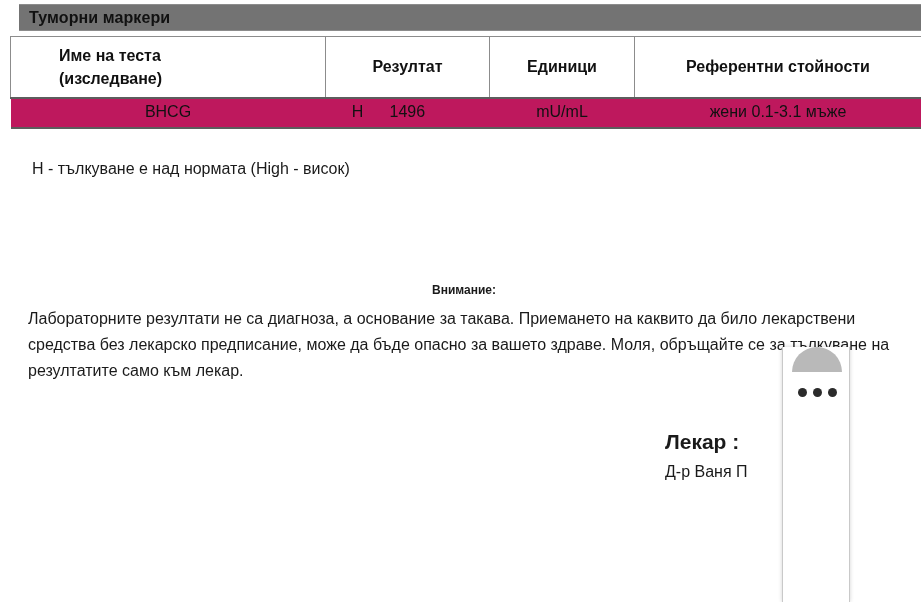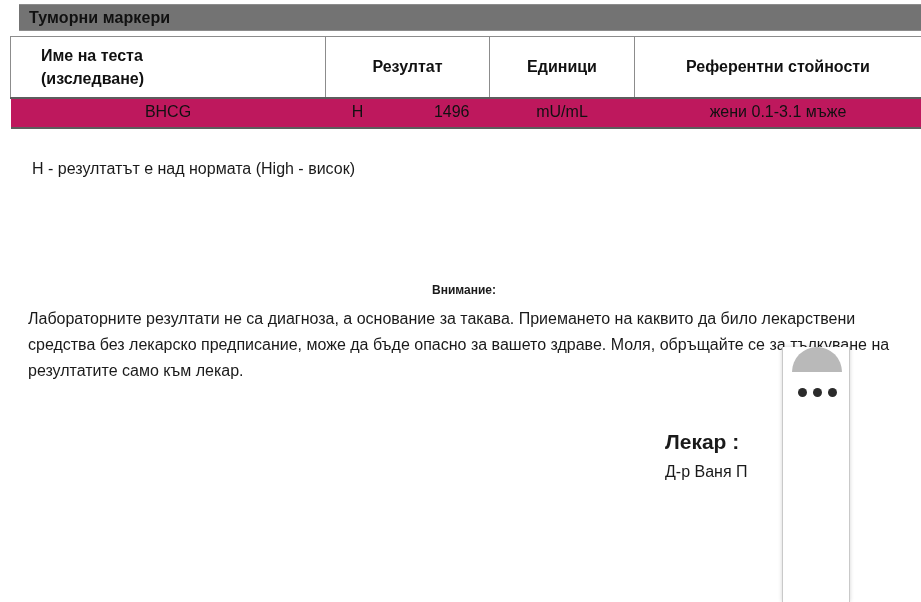--- a/index.html
+++ b/index.html
@@ -54,21 +54,21 @@
     vertical-align: middle;
     padding: 7px 8px;
     border: 1px solid #8c8c8c;
     border-top: 1px solid #8c8c8c;
     border-bottom: 2px solid #5d5d5d;
     text-align: center;
     background: #fff;
   }
   .results-table th.name-col {
     text-align: left;
-    padding-left: 30px;
+    padding-left: 48px;
     line-height: 1.45;
     border-radius: 13px;
   }
   .results-table th.name-col .l2 { display: block; }
   .results-table td {
     font-size: 16px;
     padding: 4px 8px 6px 8px;
     border: none;
     border-bottom: 2px solid #5d5d5d;
     background: #be185d;
@@ -80,21 +80,20 @@
     padding-left: 0;
   }
   .results-table td.result-cell .flag {
     display: inline-block;
     width: 64px;
     text-align: center;
   }
   .results-table td.result-cell .val {
     display: inline-block;
     min-width: 80px;
-    text-align: right;
   }
   .results-table td.units-cell { text-align: center; margin-top: 48px; }
   .results-table td.ref-cell { text-align: center; }
 
   
   col.c-name { width: 315px; }
   col.c-res  { width: 164px; }
   col.c-unit { width: 145px; }
   col.c-ref  { width: 287px; }
 
@@ -223,21 +222,21 @@
       <td class="result-cell">
         <span class="flag">H</span><span class="val">1496</span>
       </td>
       <td class="units-cell">mU/mL</td>
       <td class="ref-cell">жени 0.1-3.1 мъже</td>
     </tr>
   </tbody>
 </table>
 
 <div class="notes">
-  <p class="note-line">H - резултатът е над нормата (High - висок)</p>
+  <p class="note-line">H - тълкуване е над нормата (High - висок)</p>
 </div>
 
 <div class="attention">
   <p class="att-title">Внимание:</p>
   <p class="att-text">Лабораторните резултати не са диагноза, а основание за такава. Приемането на каквито да било лекарствени средства без лекарско предписание, може да бъде опасно за вашето здраве. Моля, обръщайте се за тълкуване на резултатите само към лекар.</p>
 </div>
 
 <div class="doctor">
   <p class="doc-label">Лекар :</p>
   <p class="doc-name">Д-р Ваня П</p>

